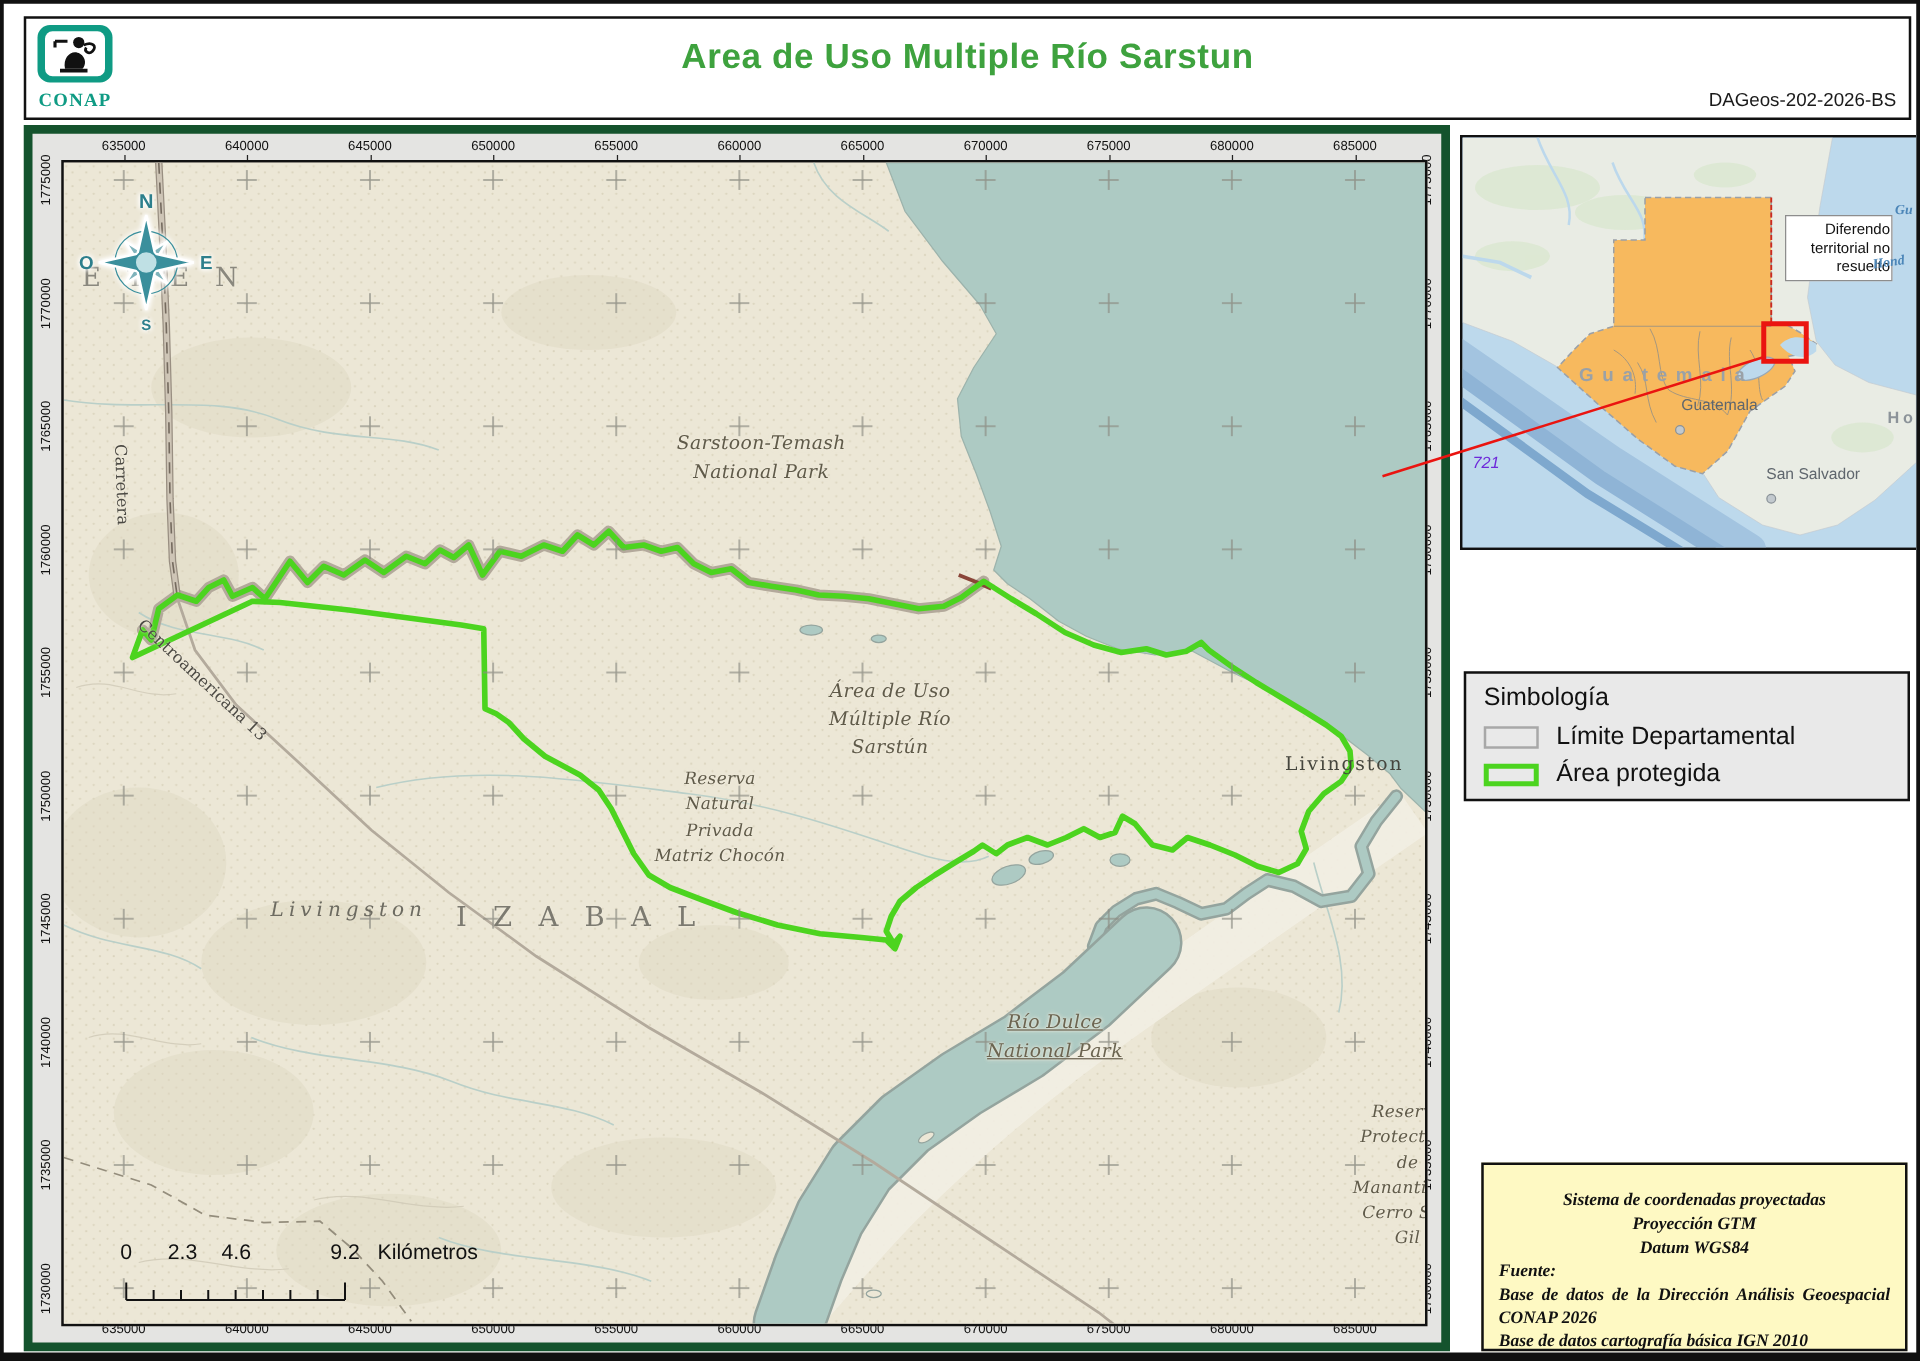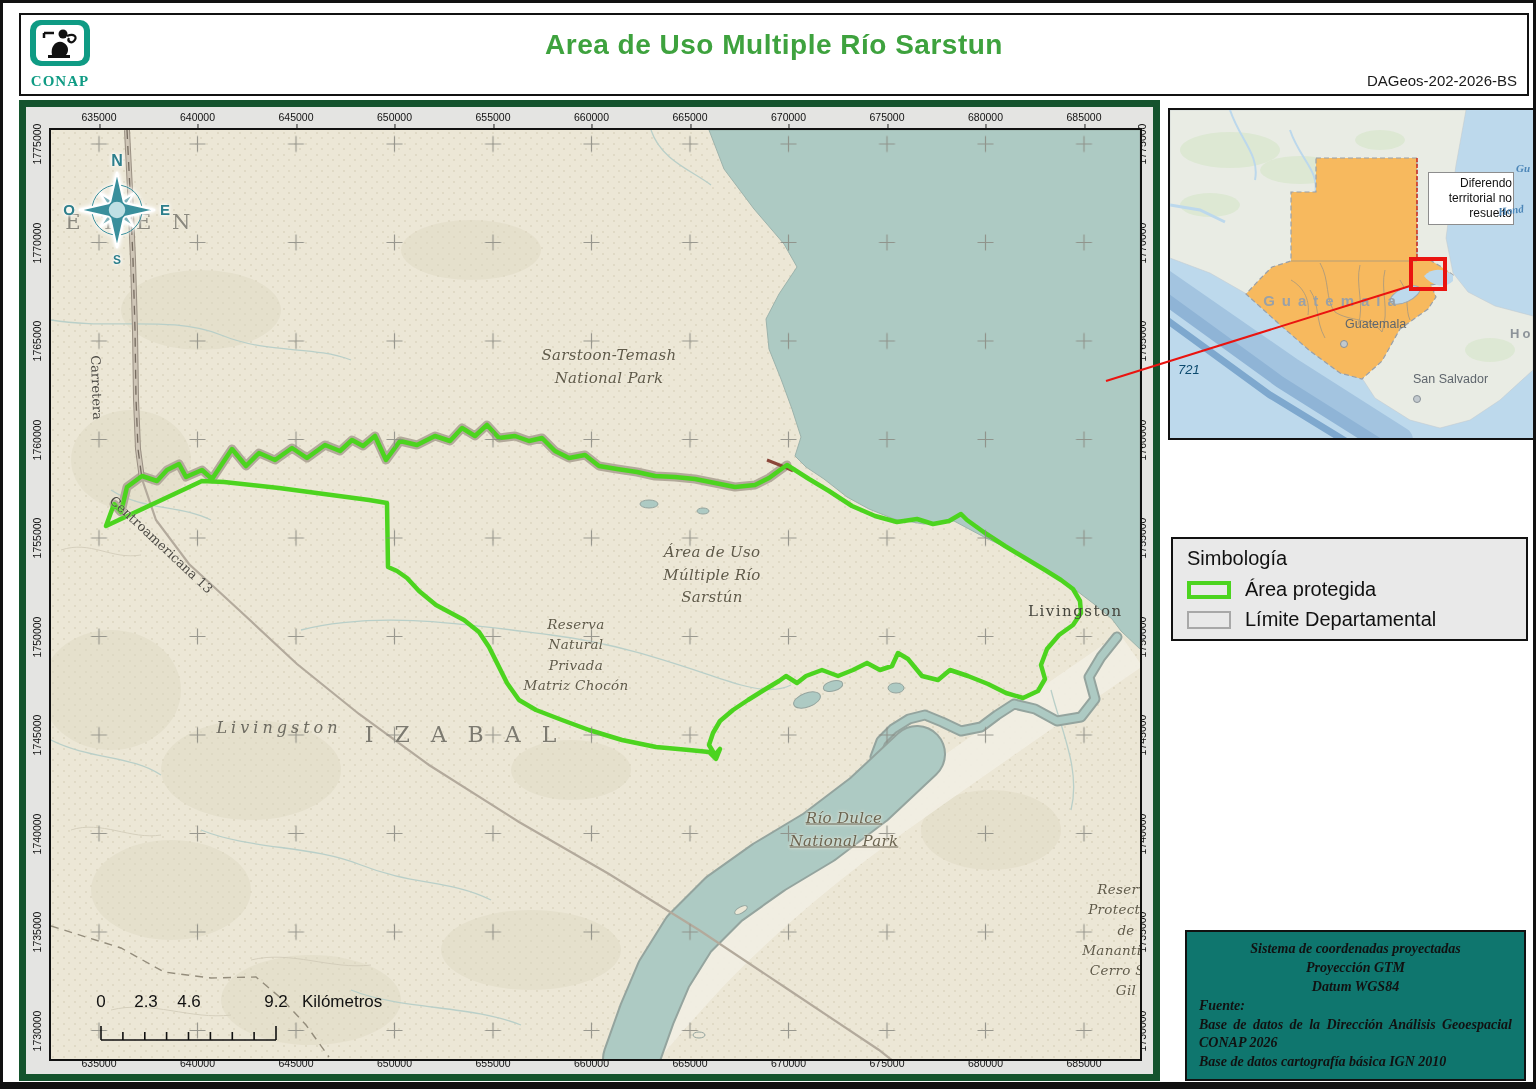--- a/index.html
+++ b/index.html
@@ -51,33 +51,33 @@
   .inset{position:absolute;left:1165px;top:105px;width:367px;height:332px;border:2px solid #111;
          box-sizing:border-box;background:#bdd9ec;overflow:hidden;z-index:1;}
   .inset .note{position:absolute;left:258px;top:62px;width:82px;background:#fff;border:1px solid #8d8d8d;
                font-size:12px;line-height:1.25;text-align:right;color:#111;padding:3px 1px;}
   .inset .country{position:absolute;left:58px;top:182px;width:210px;text-align:center;font-size:15px;font-weight:bold;
                   color:#9aa1a7;letter-spacing:7px;}
   .inset .place{position:absolute;font-size:12.5px;color:#5f666d;white-space:nowrap;}
   .inset .dot{position:absolute;width:6px;height:6px;border-radius:50%;background:#c2c9ce;border:1px solid #8a9298;}
   .inset .blue-it{position:absolute;font:italic bold 11px "Liberation Serif",serif;color:#4c86b8;white-space:nowrap;}
   .inset .gray-part{position:absolute;font-size:13px;font-weight:bold;color:#8c9399;letter-spacing:3px;}
-  .inset .roadnum{position:absolute;left:8px;top:252px;font:italic 13px "Liberation Sans",sans-serif;color:#0c4a6e;}
+  .inset .roadnum{position:absolute;left:8px;top:252px;font:italic 13px "Liberation Sans",sans-serif;color:#6d28d9;}
   
   .legend{position:absolute;left:1168px;top:534px;width:357px;height:104px;border:2px solid #111;
           box-sizing:border-box;background:#e9e9e9;padding:8px 14px;}
   .legend-title{font-size:20px;color:#111;margin-bottom:8px;}
   .legend-row{display:flex;align-items:center;margin-bottom:7px;}
   .swatch{width:44px;height:18px;box-sizing:border-box;margin-right:14px;background:#e9e9e9;}
   .swatch.dept{border:2px solid #a8a8a8;}
   .swatch.prot{border:4px solid #4cd41f;}
   .legend-row span{font-size:20px;color:#111;}
   
   .credits{position:absolute;left:1182px;top:927px;width:341px;height:151px;border:2px solid #111;
-           box-sizing:border-box;background:#0f766e;padding:8px 12px;
+           box-sizing:border-box;background:#fef9c3;padding:20px 12px;
            font-family:"Liberation Serif",serif;font-style:italic;font-weight:bold;font-size:14px;color:#111;line-height:1.35;}
   .credits .c{text-align:center;}
   .credits .j{text-align:justify;}
   .overlay{position:absolute;left:0;top:0;width:1536px;height:1089px;z-index:5;pointer-events:none;}
 </style>
 </head>
 <body>
 
 <div class="page">
 
@@ -362,26 +362,26 @@
     <div class="dot" style="left:243px;top:285px;"></div>
     <div class="gray-part" style="left:340px;top:216px;">Ho</div>
     <div class="blue-it" style="left:346px;top:52px;">Gu</div>
     <div class="blue-it" style="left:328px;top:94px;transform:rotate(-8deg);">Hond</div>
     <div class="roadnum">721</div>
   </div>
 
   <div class="legend">
     <div class="legend-title">Simbología</div>
     <div class="legend-row">
+      <div class="swatch dept"></div>
+      <span>Límite Departamental</span>
+    </div>
+    <div class="legend-row">
       <div class="swatch prot"></div>
       <span>Área protegida</span>
-    </div>
-    <div class="legend-row">
-      <div class="swatch dept"></div>
-      <span>Límite Departamental</span>
     </div>
   </div>
 
   <div class="credits">
     <div class="c">Sistema de coordenadas proyectadas</div>
     <div class="c">Proyección GTM</div>
     <div class="c">Datum WGS84</div>
     <div>Fuente:</div>
     <div class="j">Base de datos de la Dirección Análisis Geoespacial CONAP 2026</div>
     <div>Base de datos cartografía básica IGN 2010</div>

